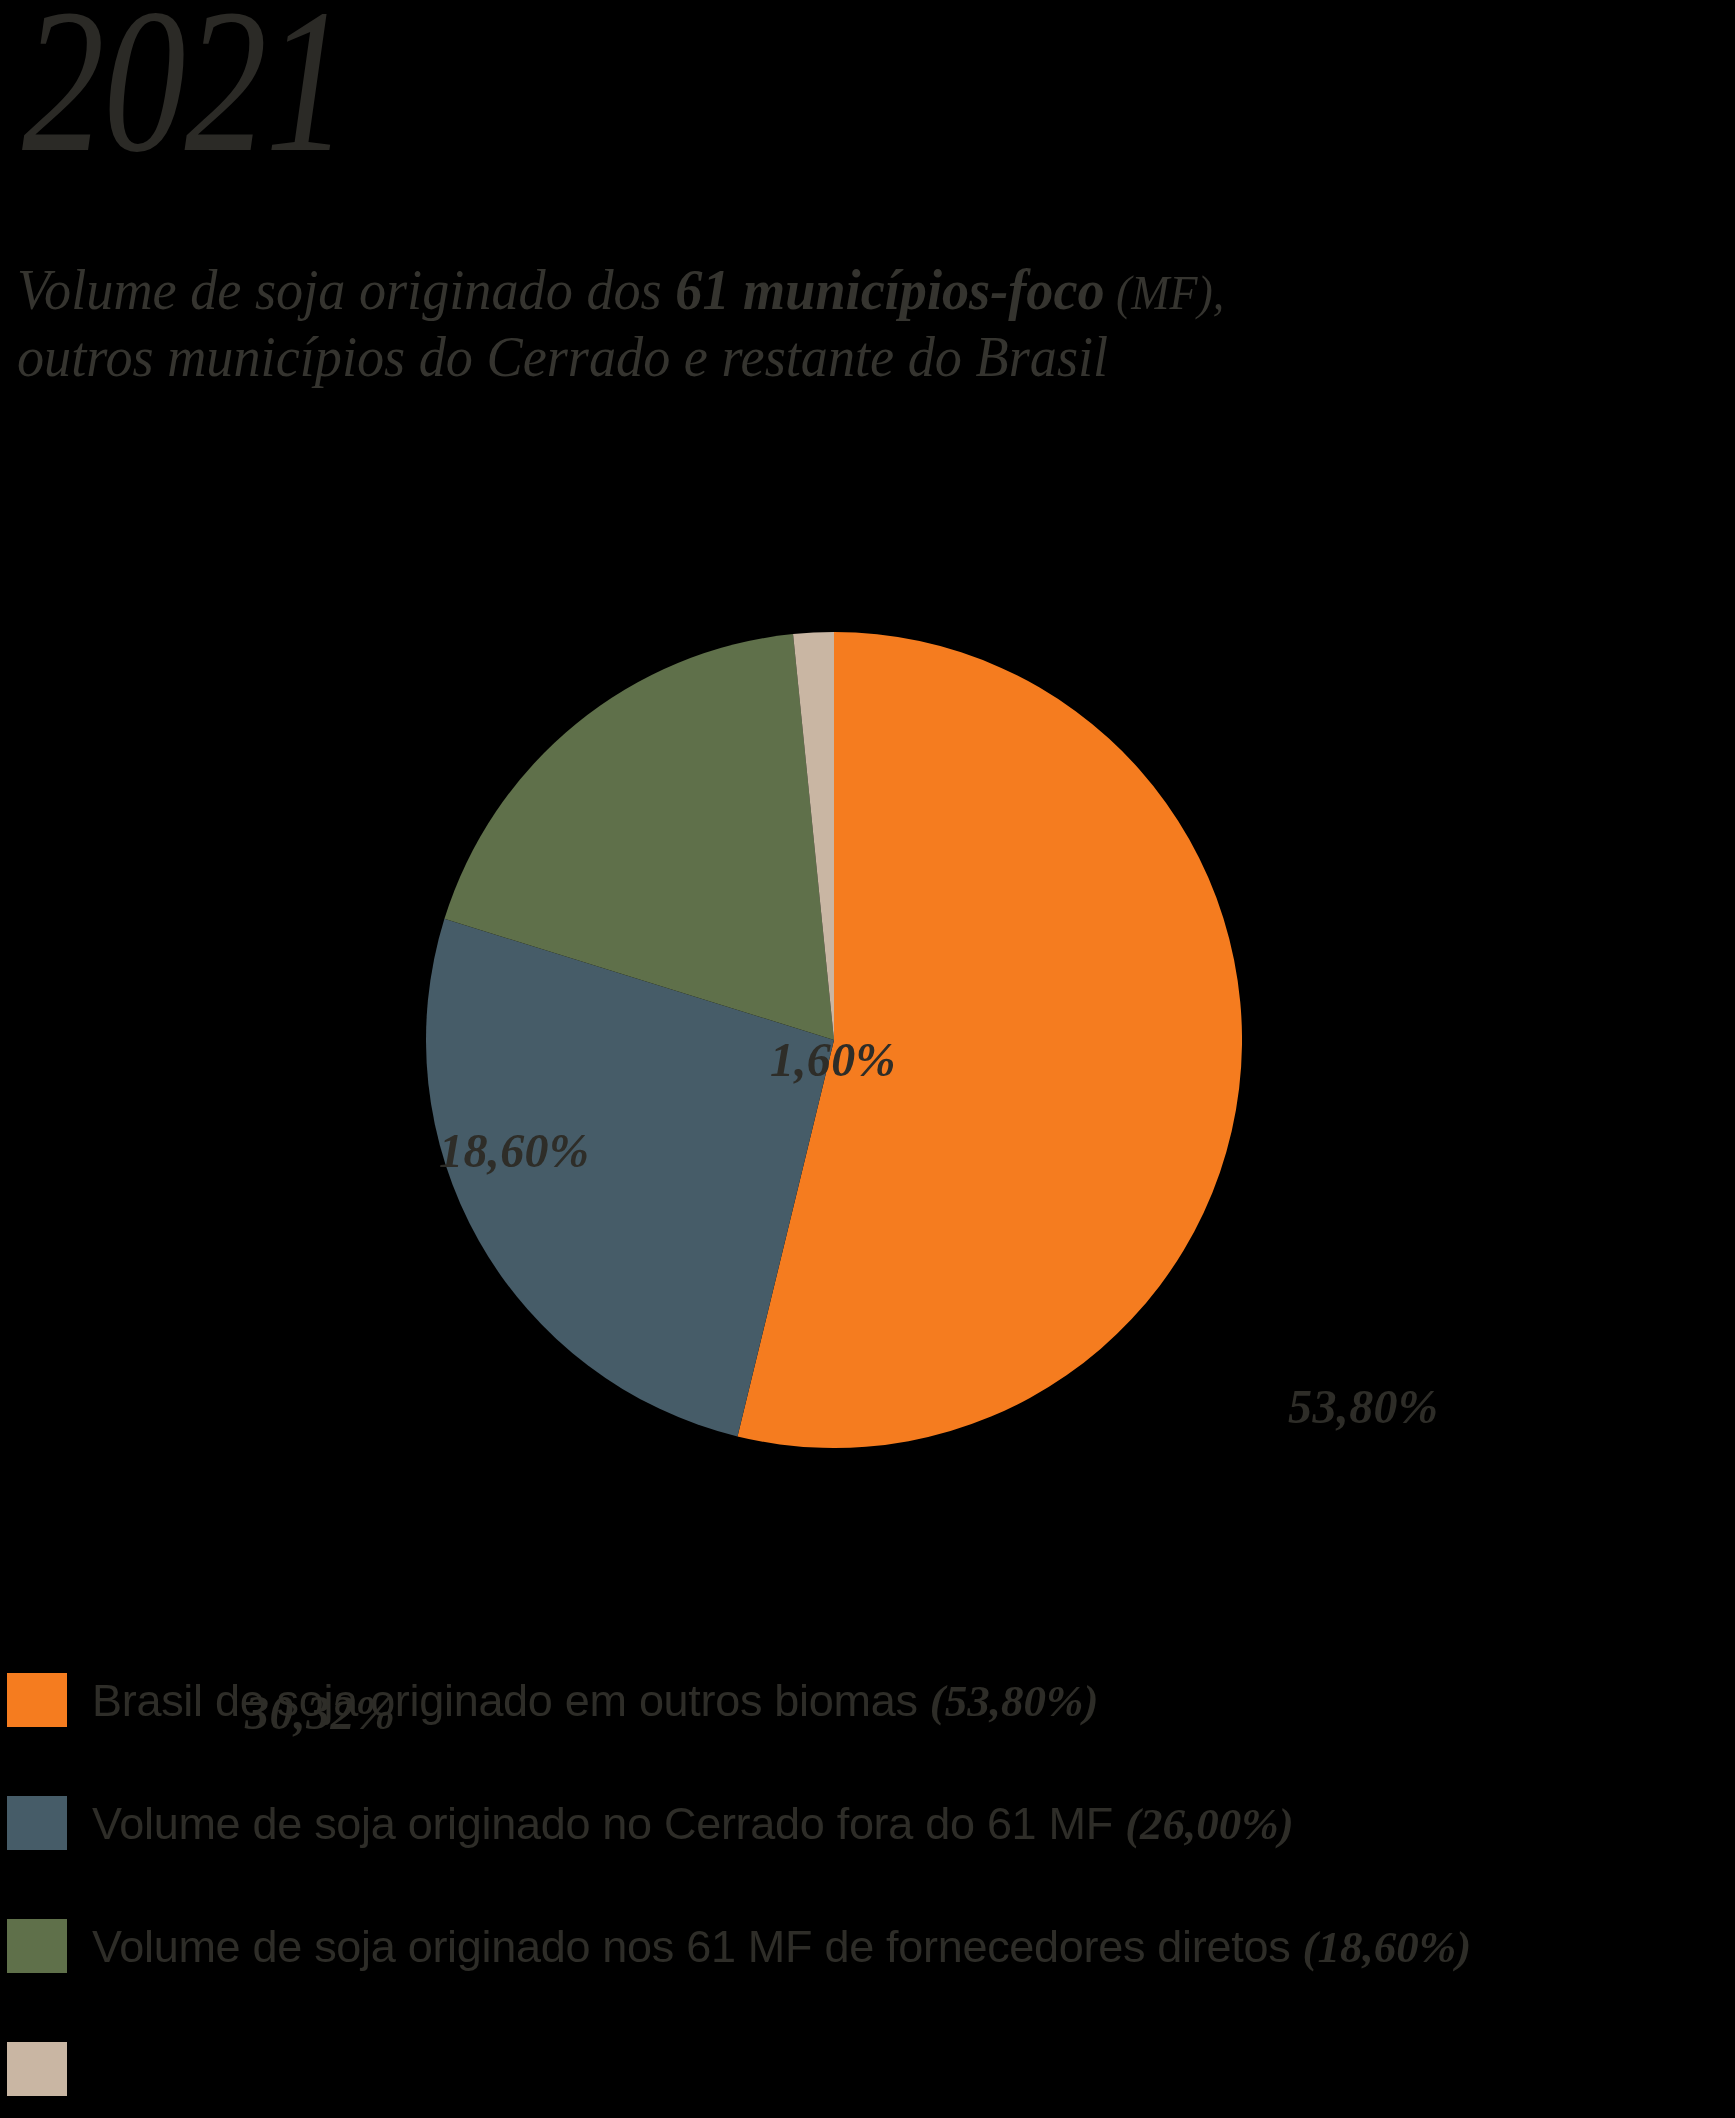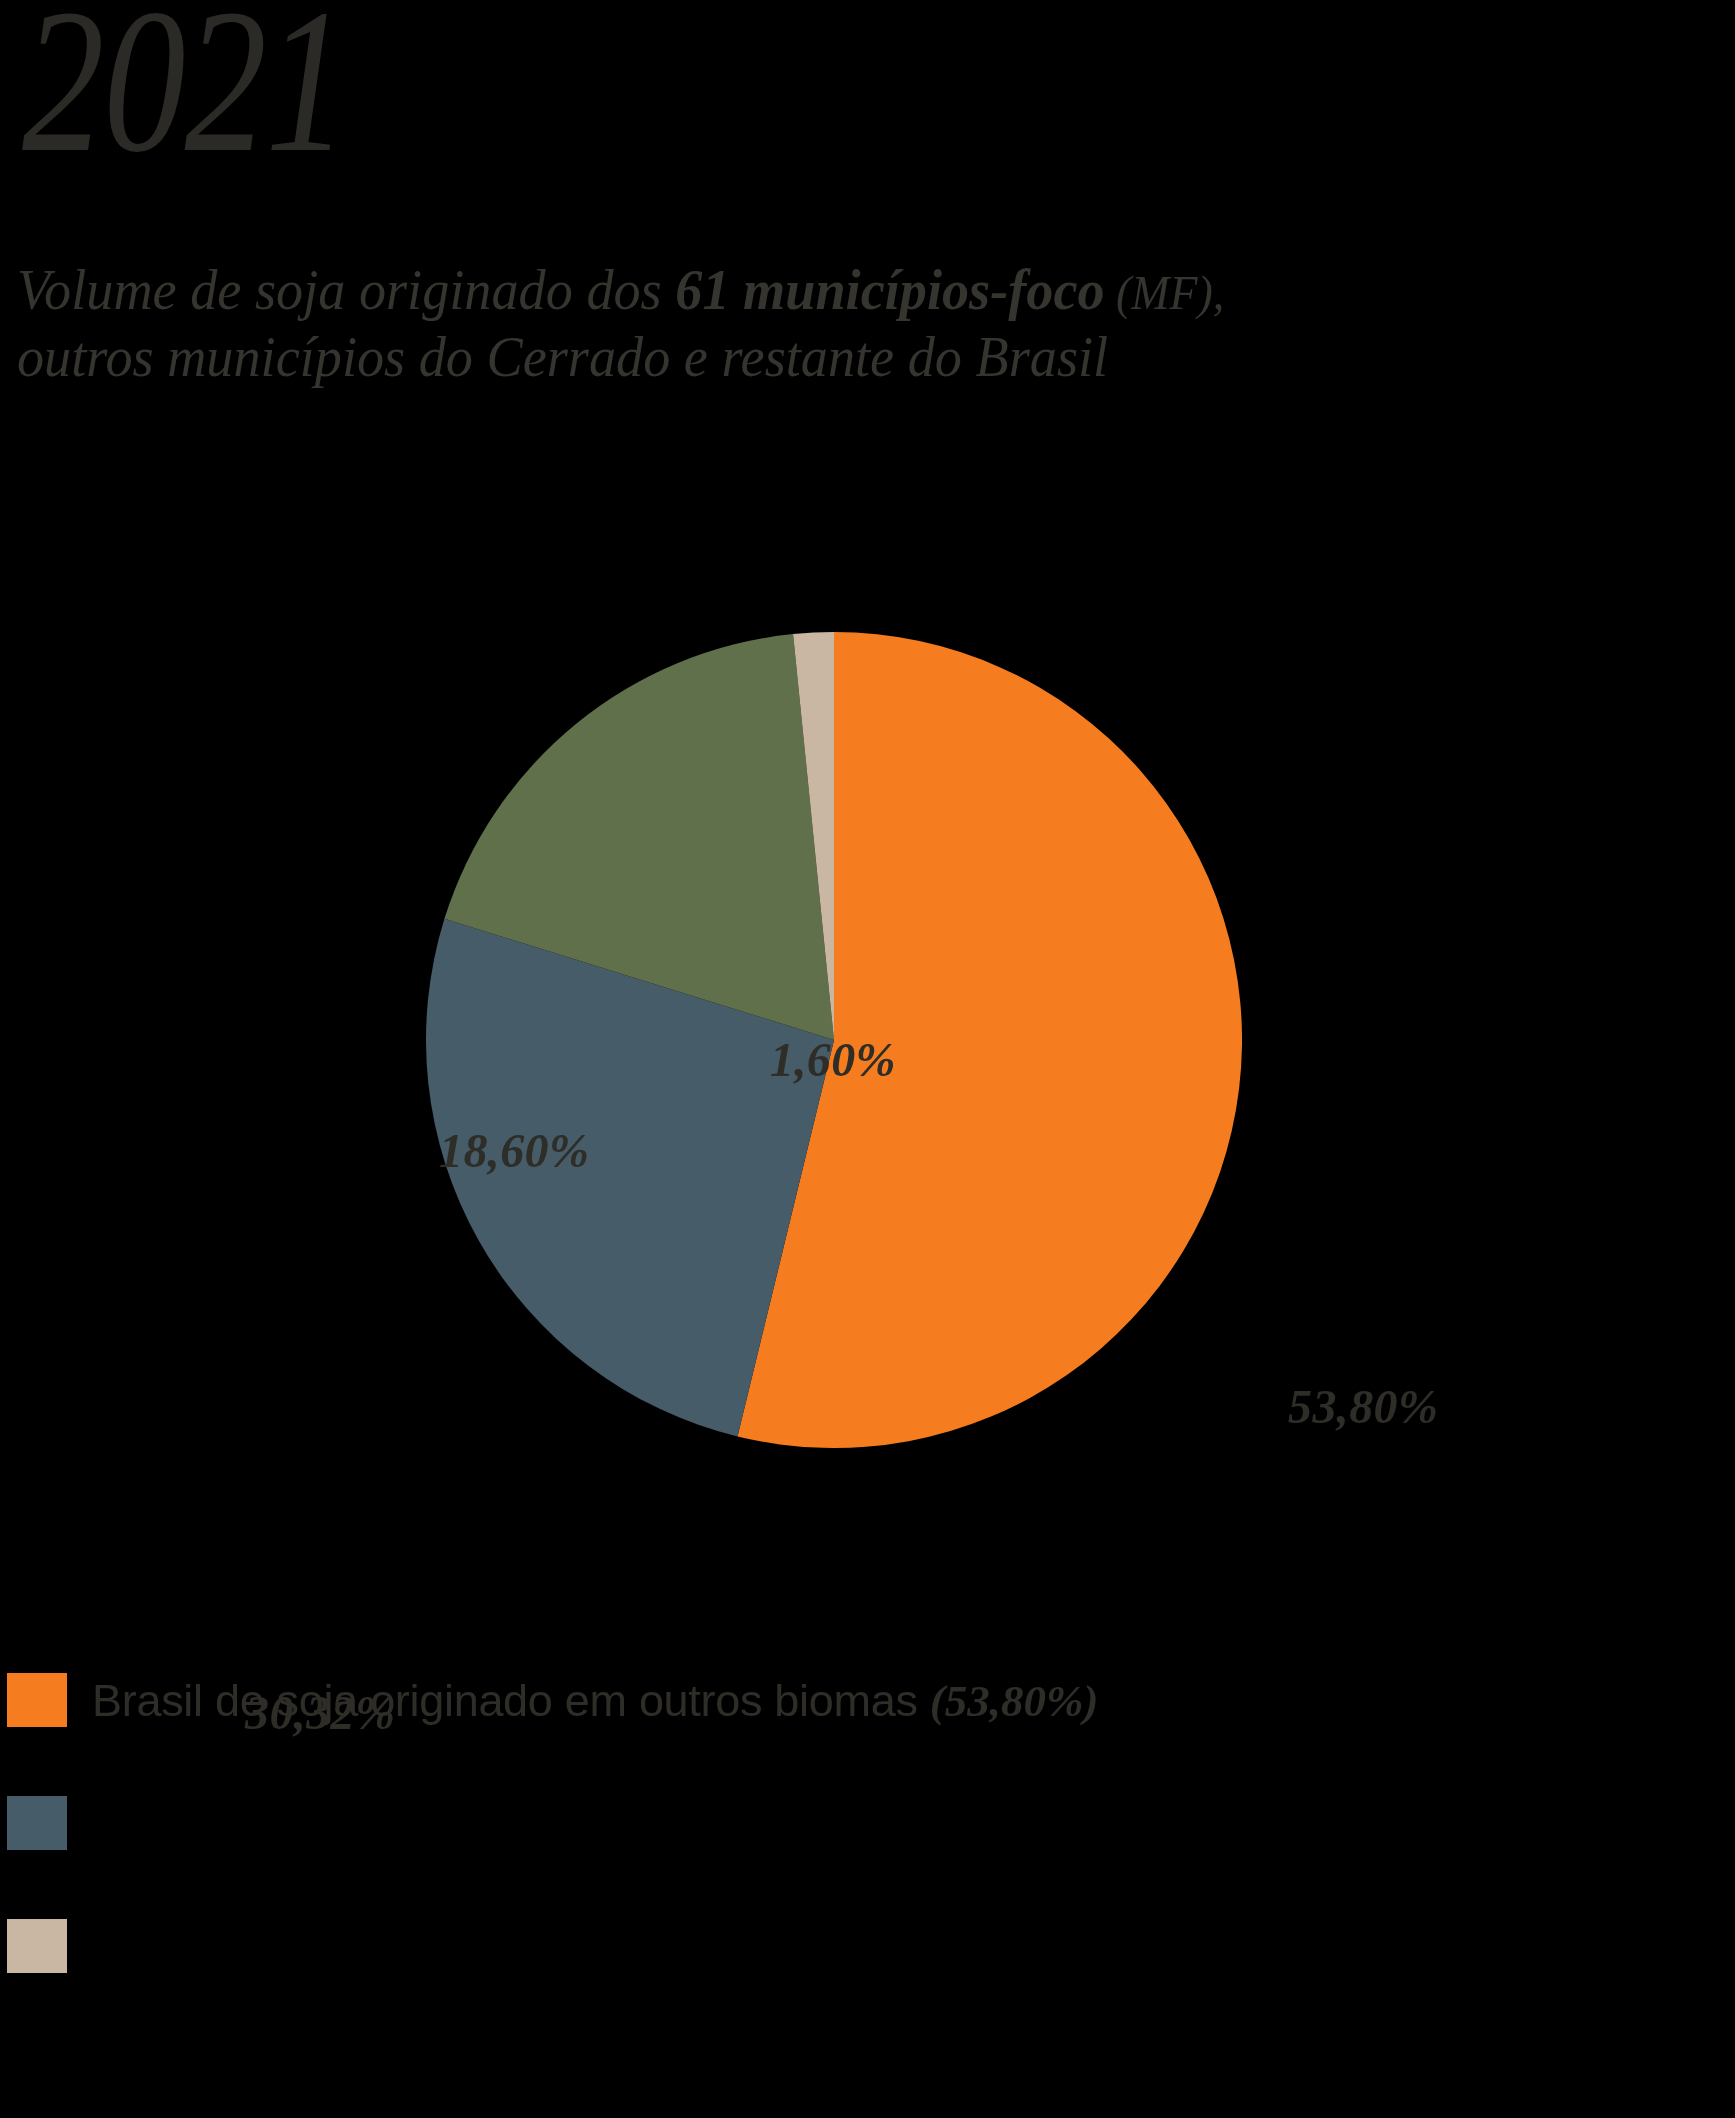--- a/index.html
+++ b/index.html
@@ -203,18 +203,23 @@
   <div class="slice-label" id="label-beige">1,60%</div>
 </div>
 
 <div id="legend">
     <div class="legend-row">
       <div class="legend-swatch" style="background: rgb(245, 124, 31);"></div>
       <div class="legend-text"><span>Brasil de soja originado em outros biomas </span><span class="pct">(53,80%)</span></div>
     </div>
     <div class="legend-row">
       <div class="legend-swatch" style="background: rgb(70, 92, 104);"></div>
+      <div class="legend-text"><span>Volume de soja originado no Cerrado fora do 61 MF </span><span class="pct">(26,00%)</span></div>
+    </div>
+    <div class="legend-row">
+      <div class="legend-swatch" style="background: rgb(95, 112, 74);"></div>
+      <div class="legend-text"><span>Volume de soja originado nos 61 MF de fornecedores diretos </span><span class="pct">(18,60%)</span></div>
     </div>
     <div class="legend-row">
       <div class="legend-swatch" style="background: rgb(201, 182, 163);"></div>
     </div>
   </div>
 
 
 </body></html>

